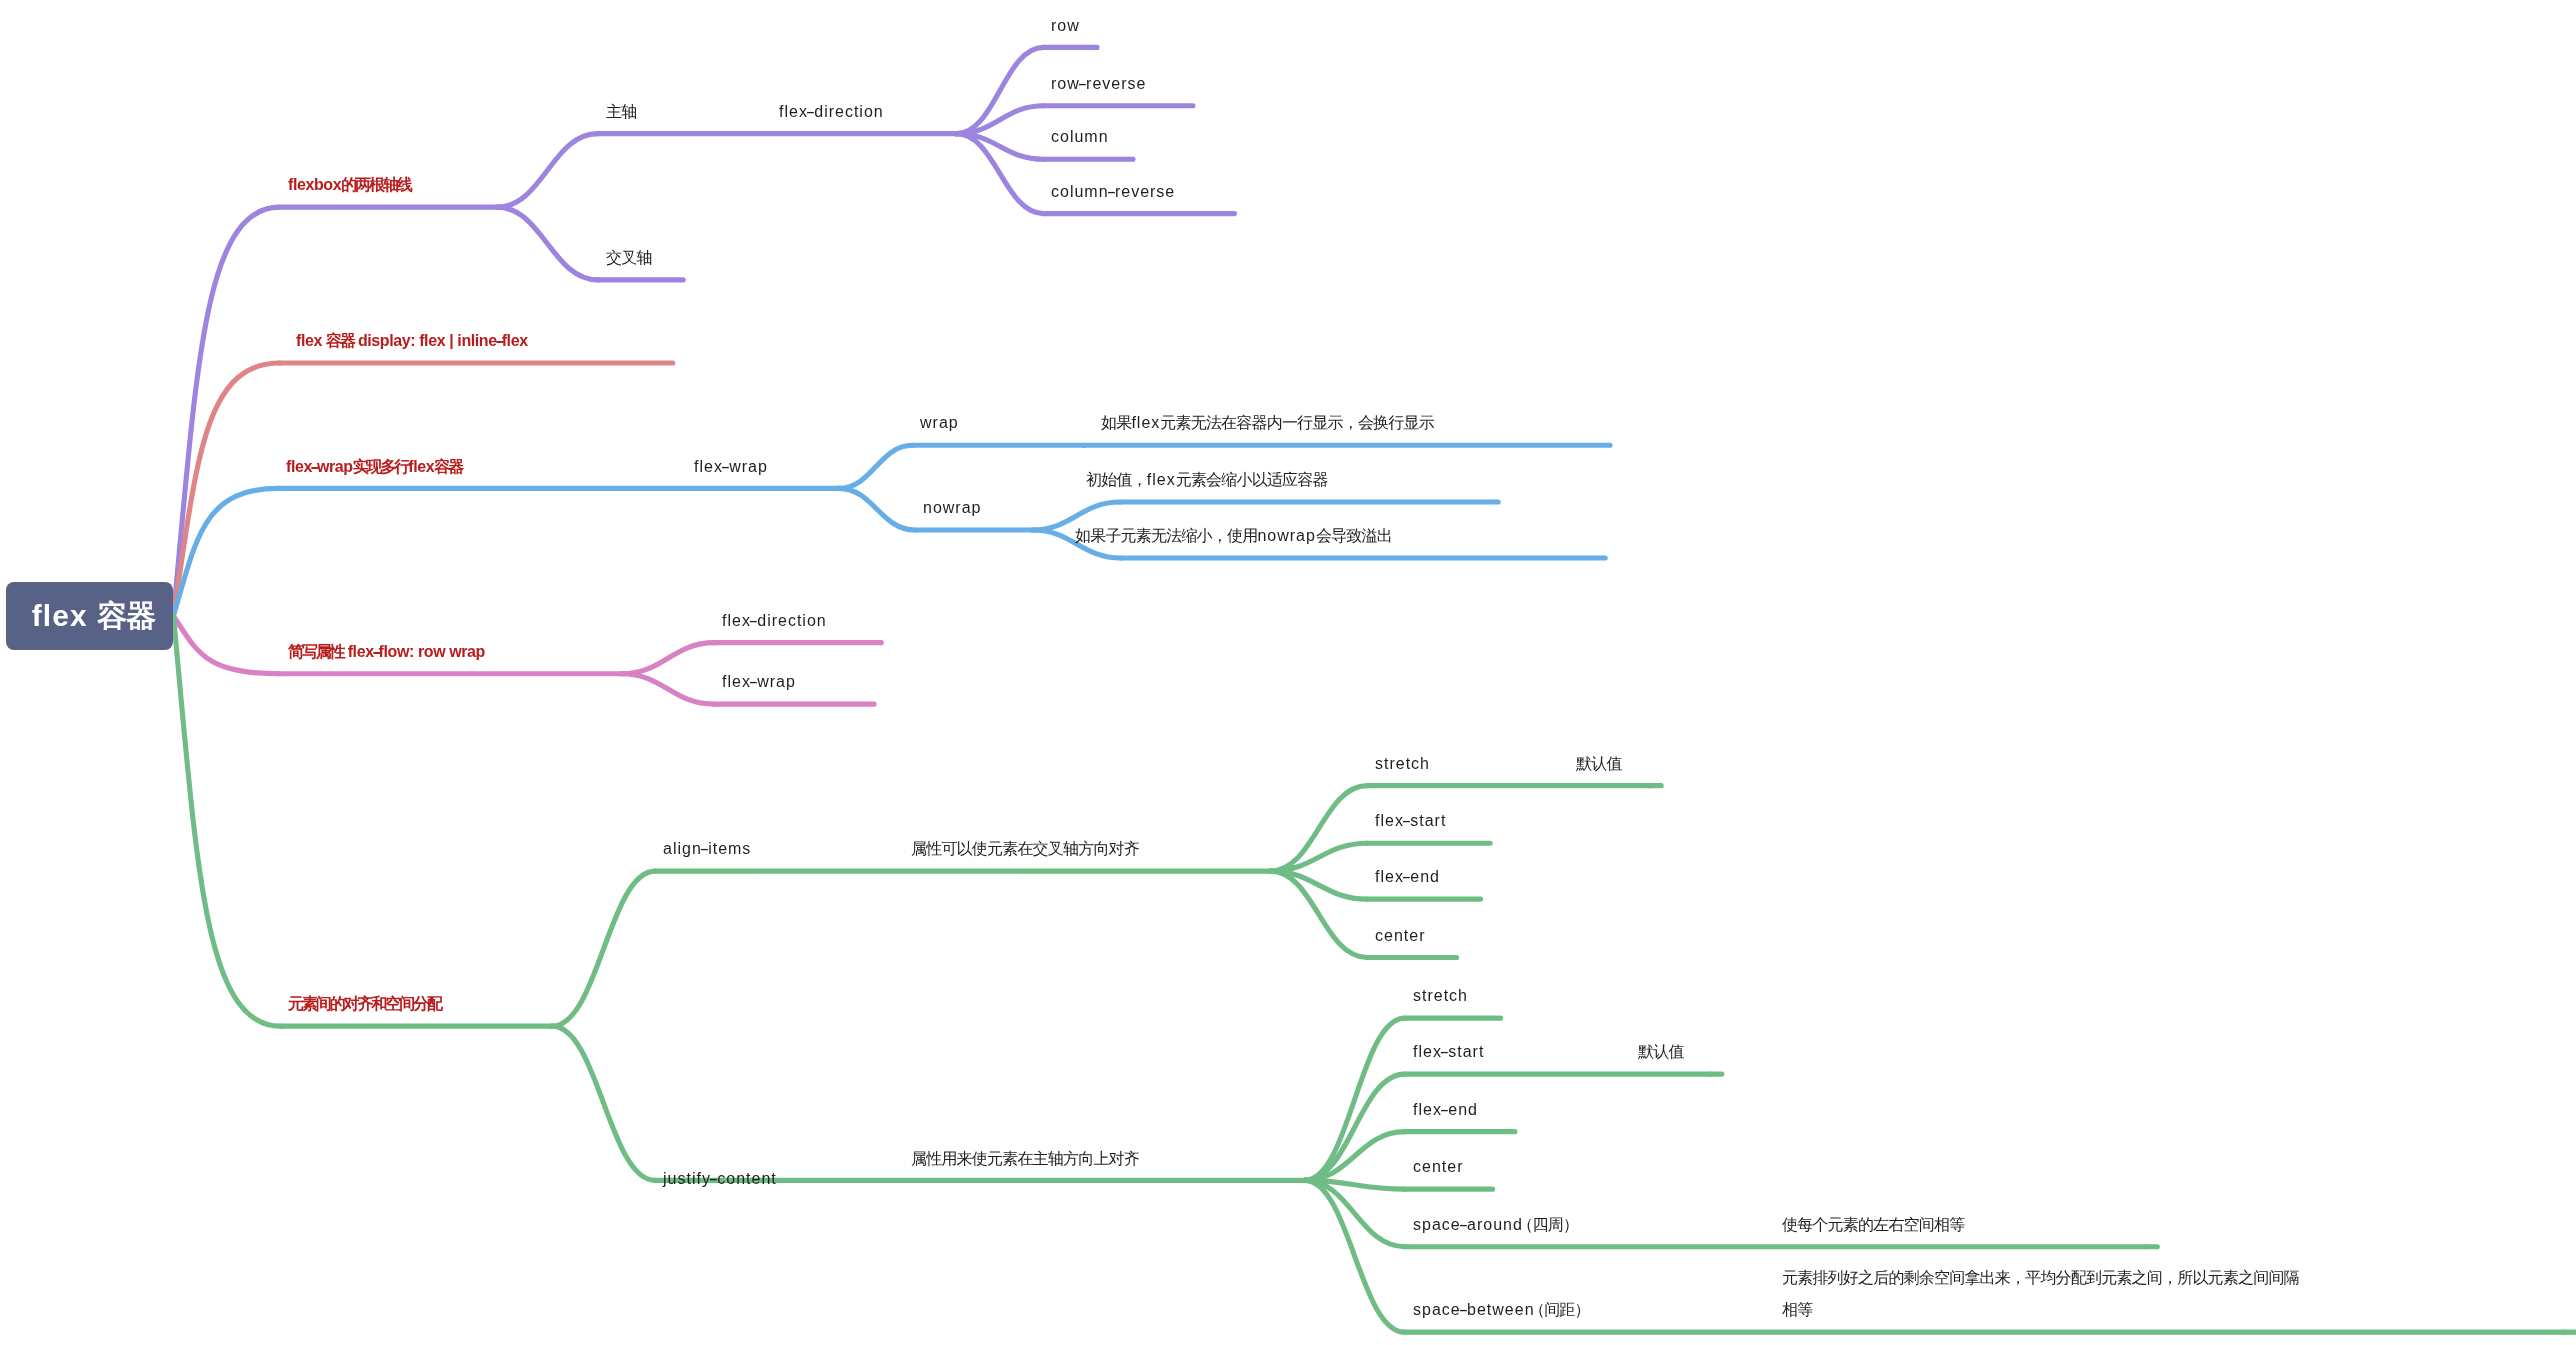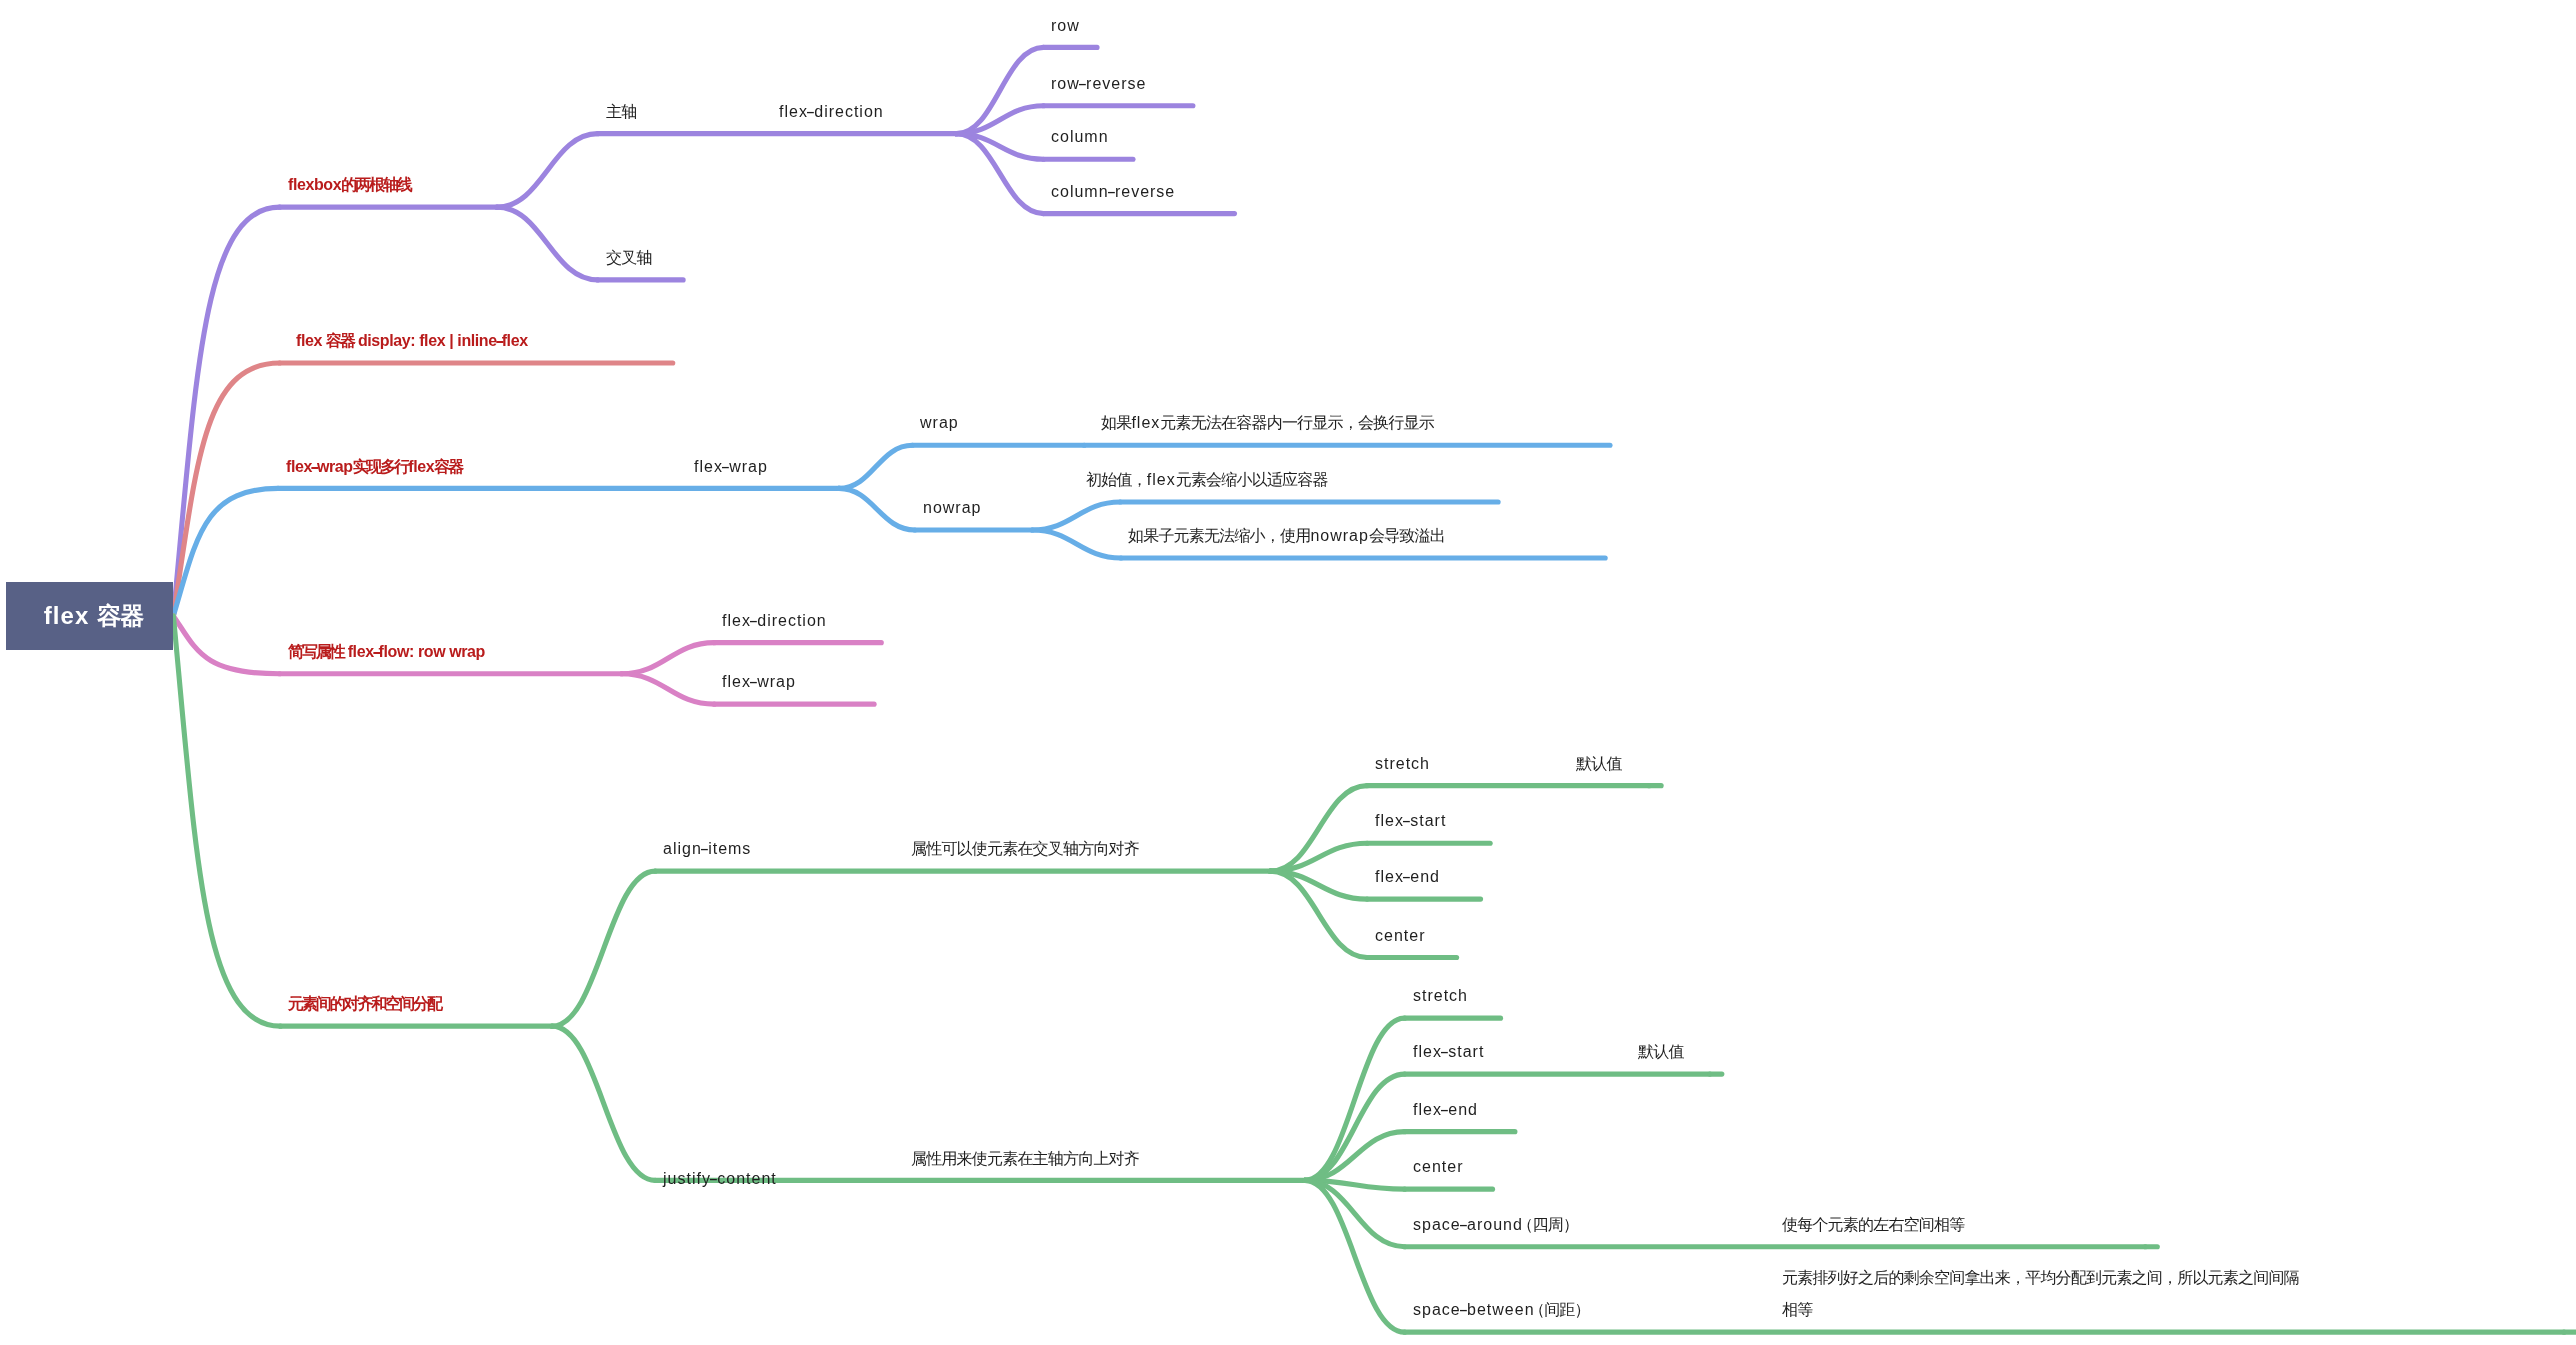--- a/index.html
+++ b/index.html
@@ -87,40 +87,40 @@
       <path d="M1758 1416H1896" fill="none" stroke="#6fbd84" stroke-width="6.4" stroke-linecap="round" stroke-linejoin="round"></path>
       <path d="M1633 1477C1689.25 1477,1701.75 1488,1758 1488" fill="none" stroke="#6fbd84" stroke-width="6.4" stroke-linecap="round" stroke-linejoin="round"></path>
       <path d="M1758 1488H1868" fill="none" stroke="#6fbd84" stroke-width="6.4" stroke-linecap="round" stroke-linejoin="round"></path>
       <path d="M1633 1477C1689.25 1477,1701.75 1560,1758 1560" fill="none" stroke="#6fbd84" stroke-width="6.4" stroke-linecap="round" stroke-linejoin="round"></path>
       <path d="M1758 1560H2685" fill="none" stroke="#6fbd84" stroke-width="6.4" stroke-linecap="round" stroke-linejoin="round"></path>
       <path d="M2685 1560H2700" fill="none" stroke="#6fbd84" stroke-width="6.4" stroke-linecap="round" stroke-linejoin="round"></path>
       <path d="M1633 1477C1689.25 1477,1701.75 1667,1758 1667" fill="none" stroke="#6fbd84" stroke-width="6.4" stroke-linecap="round" stroke-linejoin="round"></path>
       <path d="M1758 1667H3209" fill="none" stroke="#6fbd84" stroke-width="6.4" stroke-linecap="round" stroke-linejoin="round"></path>
       <path d="M3209 1667H3224" fill="none" stroke="#6fbd84" stroke-width="6.4" stroke-linecap="round" stroke-linejoin="round"></path>
     </svg>
-  <div id="root-node" style="left: 6.4px; top: 582px; width: 167px; height: 68px; font-size: 24px; border-radius: 0; background: rgb(88, 97, 134); color: rgb(255, 255, 255);">
+  <div id="root-node" style="left: 6.4px; top: 582px; width: 167px; height: 68px; font-size: 30px; border-radius: 8px; background: rgb(88, 97, 134); color: rgb(255, 255, 255);">
       <span id="root-label">flex <span class="cjk">容器</span></span>
     </div>
   <div id="labels">
       <div class="node-label bold" title="flexbox的两根轴线" style="left: 288px; top: 169px;">flexbox<span class="cjk">的两根轴线</span></div>
       <div class="node-label" title="主轴" style="left: 606px; top: 96px;"><span class="cjk">主轴</span></div>
       <div class="node-label" title="flex-direction" style="left: 779px; top: 96px;">flex<span class="hy">-</span>direction</div>
       <div class="node-label" title="row" style="left: 1051px; top: 9.6px;">row</div>
       <div class="node-label" title="row-reverse" style="left: 1051px; top: 68px;">row<span class="hy">-</span>reverse</div>
       <div class="node-label" title="column" style="left: 1051px; top: 121px;">column</div>
       <div class="node-label" title="column-reverse" style="left: 1051px; top: 176px;">column<span class="hy">-</span>reverse</div>
       <div class="node-label" title="交叉轴" style="left: 606px; top: 242px;"><span class="cjk">交叉轴</span></div>
       <div class="node-label bold" title="flex 容器 display: flex | inline-flex" style="left: 296px; top: 325px;">flex <span class="cjk">容器</span> display: flex | inline<span class="hy">-</span>flex</div>
       <div class="node-label bold" title="flex-wrap实现多行flex容器" style="left: 286px; top: 451px;">flex<span class="hy">-</span>wrap<span class="cjk">实现多行</span>flex<span class="cjk">容器</span></div>
       <div class="node-label" title="flex-wrap" style="left: 694px; top: 451px;">flex<span class="hy">-</span>wrap</div>
       <div class="node-label" title="wrap" style="left: 920px; top: 407px;">wrap</div>
       <div class="node-label" title="如果flex元素无法在容器内一行显示，会换行显示" style="left: 1101px; top: 407px;"><span class="cjk">如果</span>flex<span class="cjk">元素无法在容器内一行显示，会换行显示</span></div>
       <div class="node-label" title="nowrap" style="left: 923px; top: 492px;">nowrap</div>
       <div class="node-label" title="初始值，flex元素会缩小以适应容器" style="left: 1076px; top: 464px; margin-left: 10px;"><span class="cjk">初始值，</span>flex<span class="cjk">元素会缩小以适应容器</span></div>
-      <div class="node-label" title="如果子元素无法缩小，使用nowrap会导致溢出" style="left: 1128px; top: 520px;"><span class="cjk">如果子元素无法缩小，使用</span>nowrap<span class="cjk">会导致溢出</span></div>
+      <div class="node-label" title="如果子元素无法缩小，使用nowrap会导致溢出" style="left: 1075px; top: 520px;"><span class="cjk">如果子元素无法缩小，使用</span>nowrap<span class="cjk">会导致溢出</span></div>
       <div class="node-label bold" title="简写属性 flex-flow: row wrap" style="left: 288px; top: 636px;"><span class="cjk">简写属性</span> flex<span class="hy">-</span>flow: row wrap</div>
       <div class="node-label" title="flex-direction" style="left: 722px; top: 605px;">flex<span class="hy">-</span>direction</div>
       <div class="node-label" title="flex-wrap" style="left: 722px; top: 666px;">flex<span class="hy">-</span>wrap</div>
       <div class="node-label bold" title="元素间的对齐和空间分配" style="left: 288px; top: 988px;"><span class="cjk">元素间的对齐和空间分配</span></div>
       <div class="node-label" title="align-items" style="left: 663px; top: 833px;">align<span class="hy">-</span>items</div>
       <div class="node-label" title="属性可以使元素在交叉轴方向对齐" style="left: 911px; top: 833px;"><span class="cjk">属性可以使元素在交叉轴方向对齐</span></div>
       <div class="node-label" title="stretch" style="left: 1375px; top: 748px;">stretch</div>
       <div class="node-label" title="默认值" style="left: 1576px; top: 748px;"><span class="cjk">默认值</span></div>
       <div class="node-label" title="flex-start" style="left: 1375px; top: 805px;">flex<span class="hy">-</span>start</div>
       <div class="node-label" title="flex-end" style="left: 1375px; top: 861px;">flex<span class="hy">-</span>end</div>

